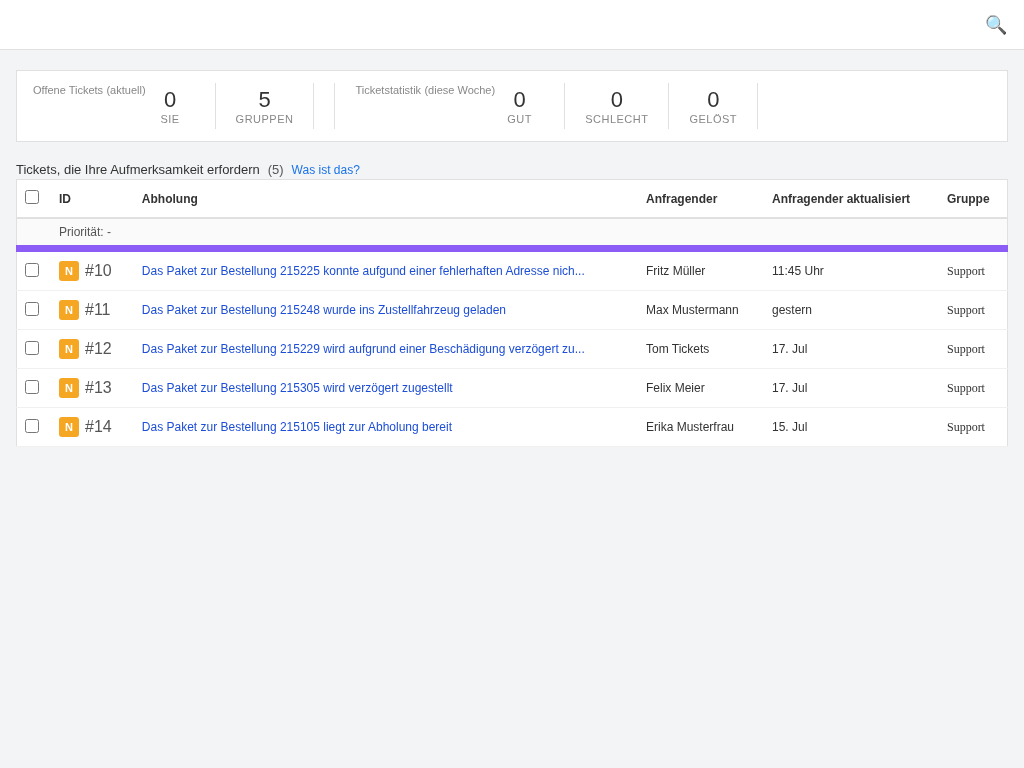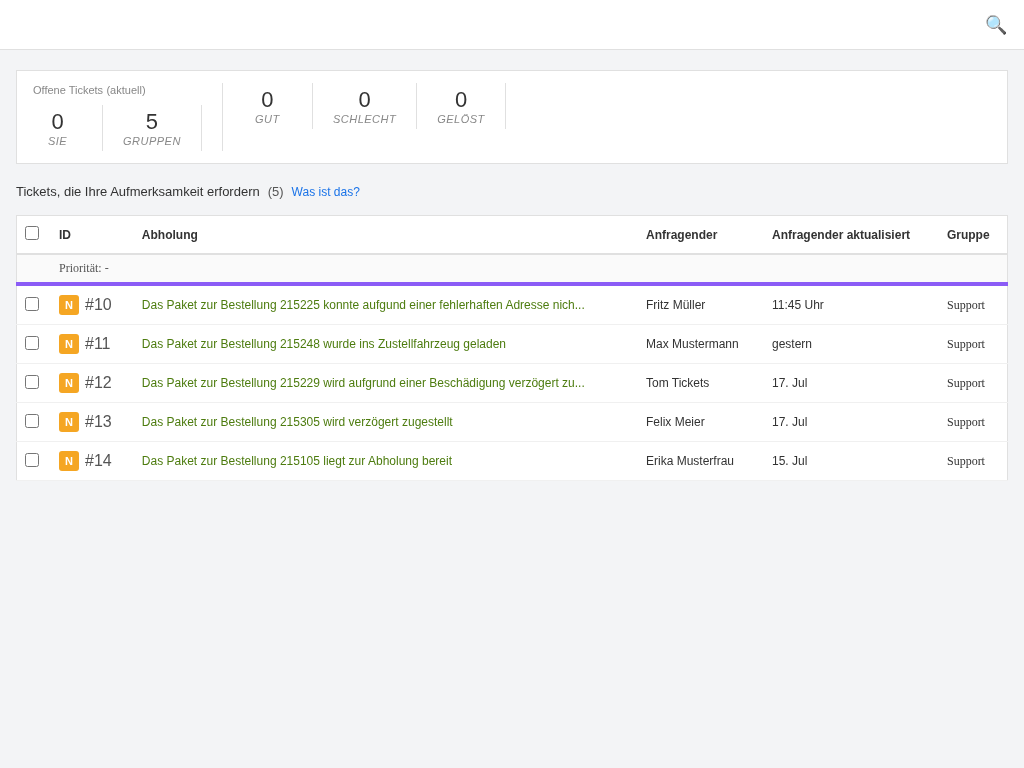--- a/index.html
+++ b/index.html
@@ -31,21 +31,21 @@
       display: flex;
       align-items: flex-start;
       gap: 0;
       margin-bottom: 20px;
       background: #fff;
       border: 1px solid #e0e0e0;
       padding: 12px 16px;
     }
     .stats-section {
       display: flex;
-      flex-direction: column;
+      flex-direction: row;
     }
     .stats-section-label {
       font-size: 12px;
       color: #555;
       margin-bottom: 8px;
     }
     .stats-section-label span {
       color: #888;
       font-size: 11px;
     }
@@ -68,32 +68,31 @@
       font-size: 22px;
       font-weight: 300;
       color: #333;
       line-height: 1.2;
     }
     .stat-label {
       font-size: 11px;
       color: #888;
       text-transform: uppercase;
       letter-spacing: 0.5px;
-      font-style: italic;
     }
     .divider {
       width: 1px;
       background: #e0e0e0;
       margin: 0 20px;
       align-self: stretch;
     }
     .section-header {
       font-size: 13px;
       color: #333;
-      margin-bottom: 16px;
+      margin-bottom: 2px;
       display: flex;
       align-items: center;
       gap: 8px;
     }
     .section-header .count {
       color: #555;
     }
     .section-header .was-ist-das {
       color: #1a73e8;
       cursor: pointer;
@@ -133,22 +132,21 @@
     }
     .ticket-table td:first-child {
       padding: 9px 8px;
       width: 30px;
     }
     .priority-row td {
       background: #fafafa;
       color: #555;
       font-size: 12px;
       padding: 6px 12px;
-      border-bottom: 4px solid #8b5cf6;
-      font-family: Liberation Serif, serif;
+      border-bottom: 7px solid #8b5cf6;
     }
     .badge-n {
       display: inline-flex;
       align-items: center;
       justify-content: center;
       width: 20px;
       height: 20px;
       background: #f5a623;
       color: #fff;
       font-size: 11px;
@@ -164,21 +162,21 @@
     }
     .ticket-id {
       color: #555;
       font-size: 16px;
     }
     .ticket-subject {
       max-width: 380px;
       white-space: nowrap;
       overflow: hidden;
       text-overflow: ellipsis;
-      color: #4d7c0f;
+      color: #1d4ed8;
     }
     .requester {
       white-space: nowrap;
       color: #555;
     }
     .updated {
       white-space: nowrap;
       color: #555;
     }
     .group {
@@ -216,20 +214,24 @@
         <div class="stat-item">
           <span class="stat-value">5</span>
           <span class="stat-label">GRUPPEN</span>
         </div>
       </div>
     </div>
 
     <div class="divider"></div>
 
     <div class="stats-section">
+      <div class="stats-section-label">
+        <span>Ticketstatistik</span>
+        <span>(diese Woche)</span>
+      </div>
       <div class="stats-items">
         <div class="stat-item">
           <span class="stat-value">0</span>
           <span class="stat-label">GUT</span>
         </div>
         <div class="stat-item">
           <span class="stat-value">0</span>
           <span class="stat-label">SCHLECHT</span>
         </div>
         <div class="stat-item">

